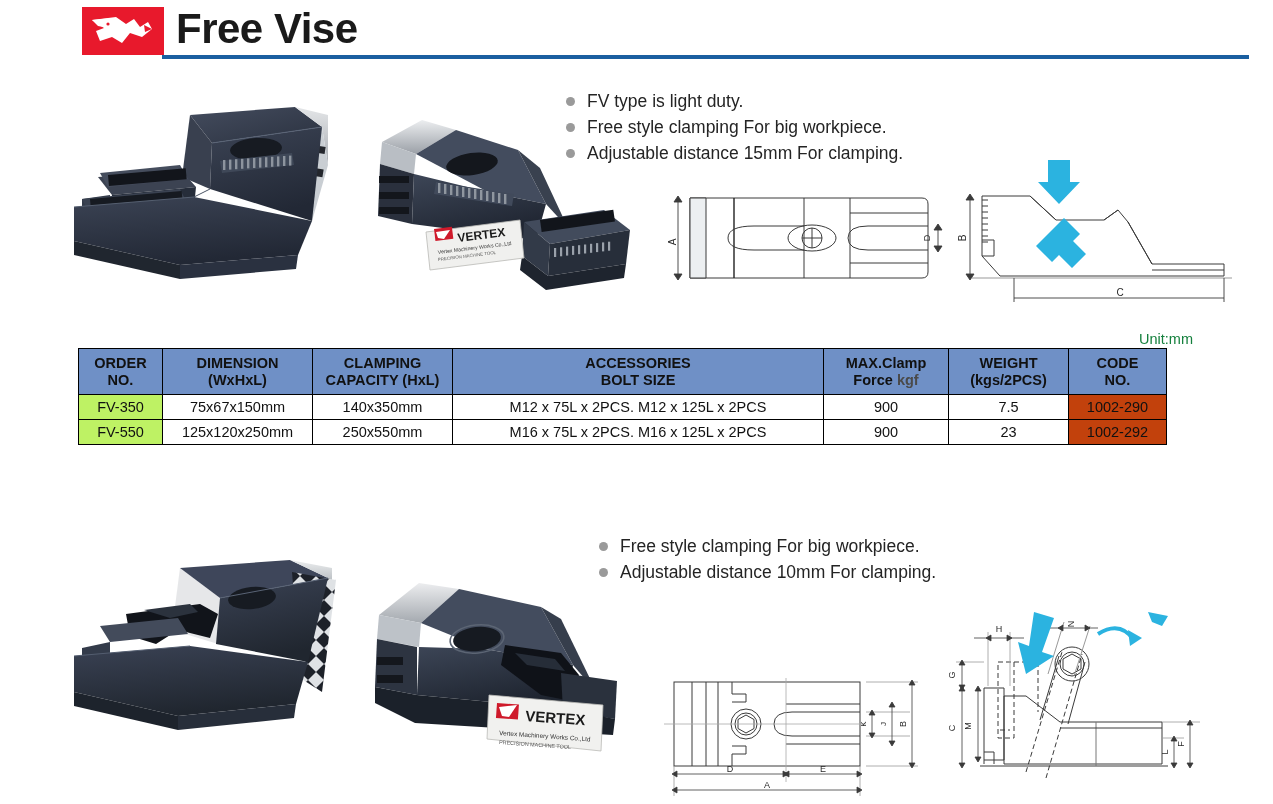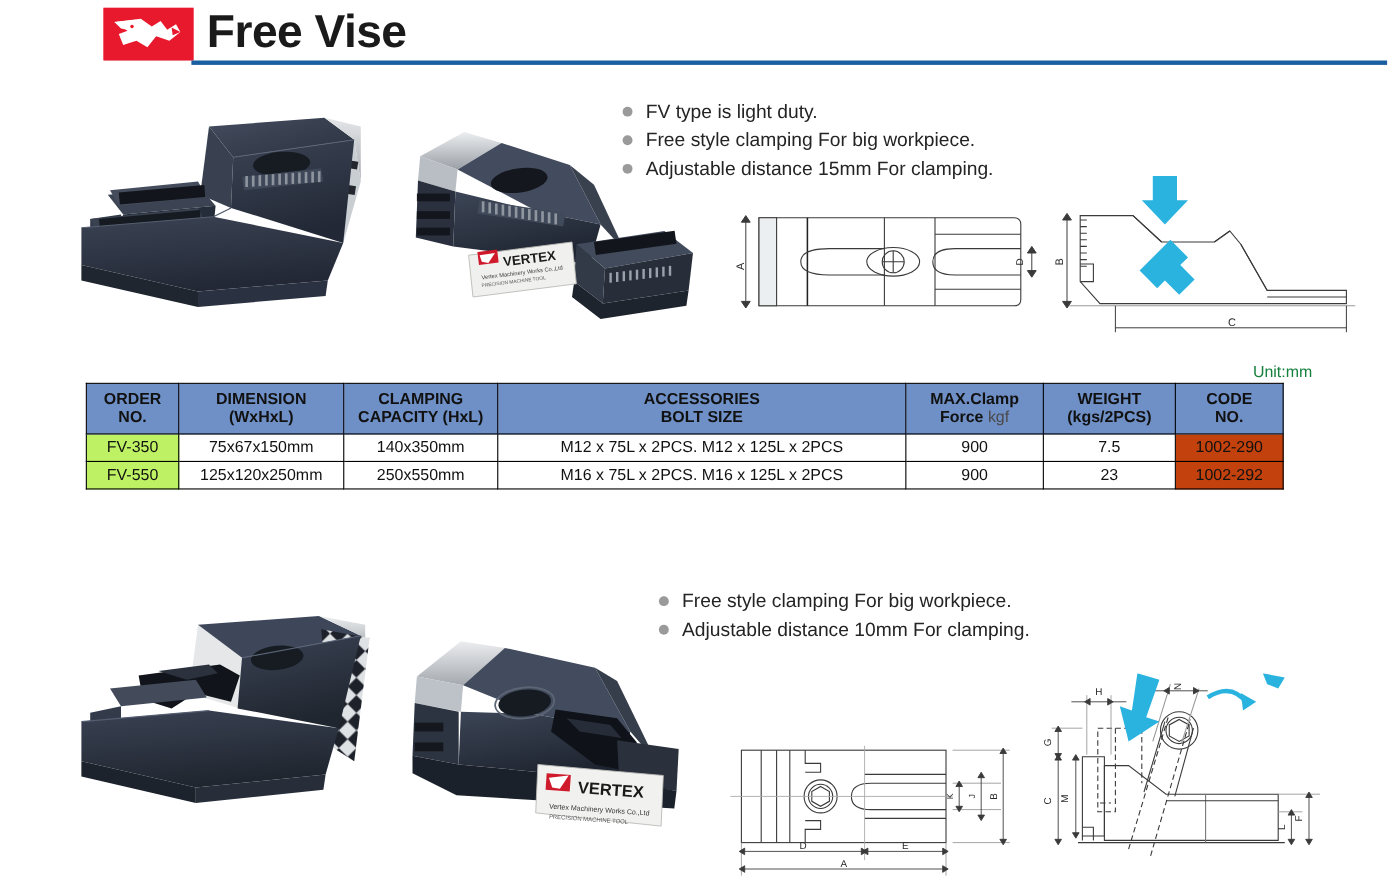--- a/index.html
+++ b/index.html
@@ -12,21 +12,21 @@
     position: relative;
     width: 1273px;
     height: 804px;
     overflow: hidden;
     background: #ffffff;
   }
 
   
   #header {
     position: absolute;
-    left: 16px; top: 0;
+    left: 4px; top: 0;
     width: 1062px; height: 68px;
   }
   #logo-mark {
     position: absolute;
     left: 78px; top: 7px;
     width: 82px; height: 48px;
     background: #e8192c;
     overflow: hidden;
   }
   #logo-mark svg { display: block; }
@@ -117,21 +117,21 @@
     line-height: 17px;
   }
   #spec-table thead th {
     background: #6f90c6;
     font-weight: bold;
     font-size: 14.5px;
     height: 46px;
     color: #111;
   }
   #spec-table thead th .sub {
-    font-weight: normal;
+    font-weight: bold;
     color: #4a4a4a;
   }
   #spec-table tbody td { height: 25px; }
   .col-order  { width: 84px; }
   .col-dim    { width: 150px; }
   .col-cap    { width: 140px; }
   .col-acc    { width: 371px; }
   .col-force  { width: 125px; }
   .col-weight { width: 120px; }
   .col-code   { width: 98px; }

